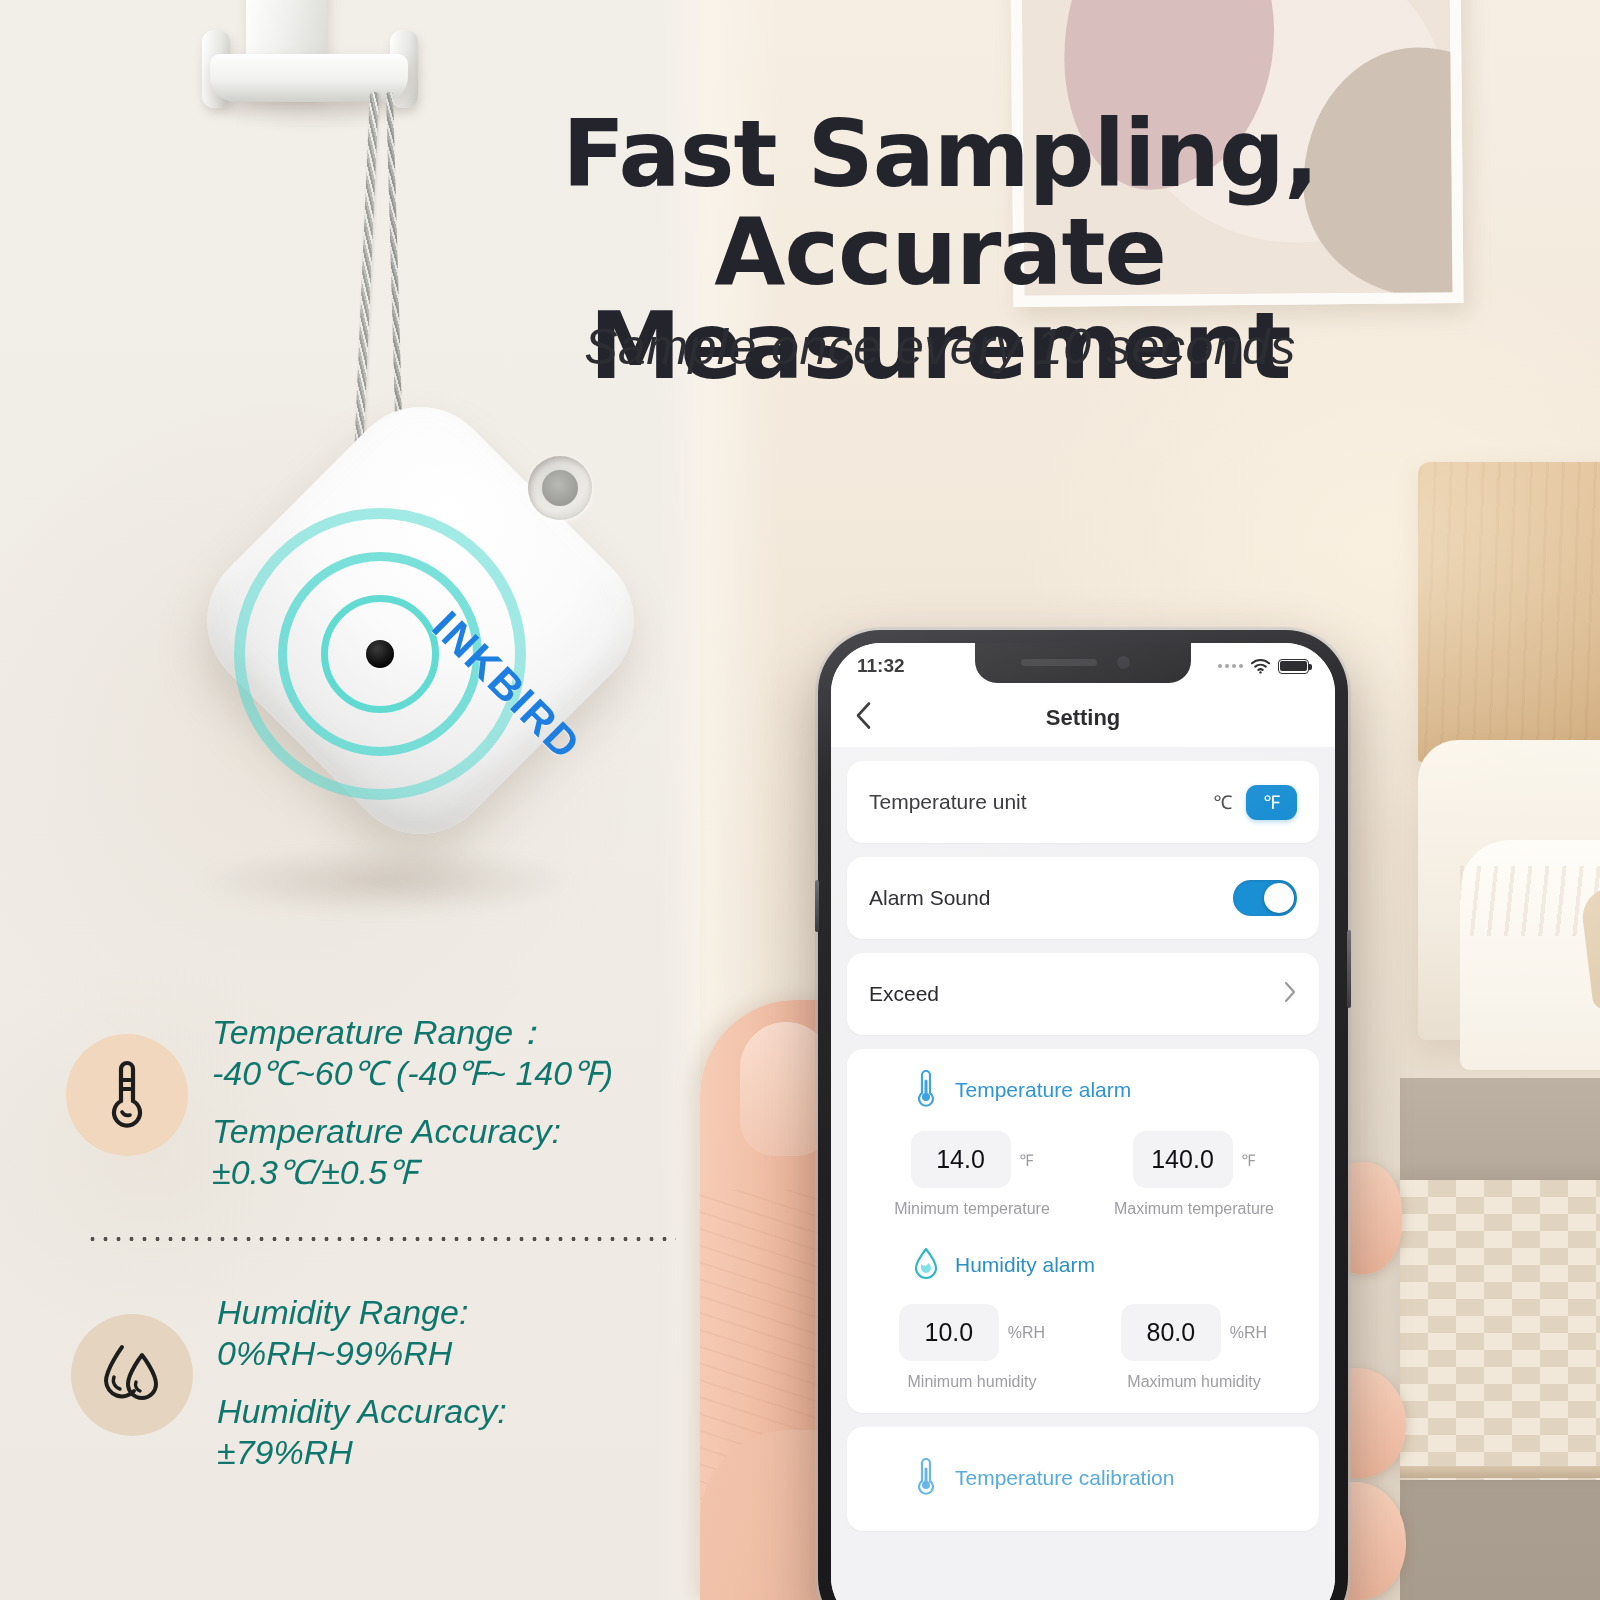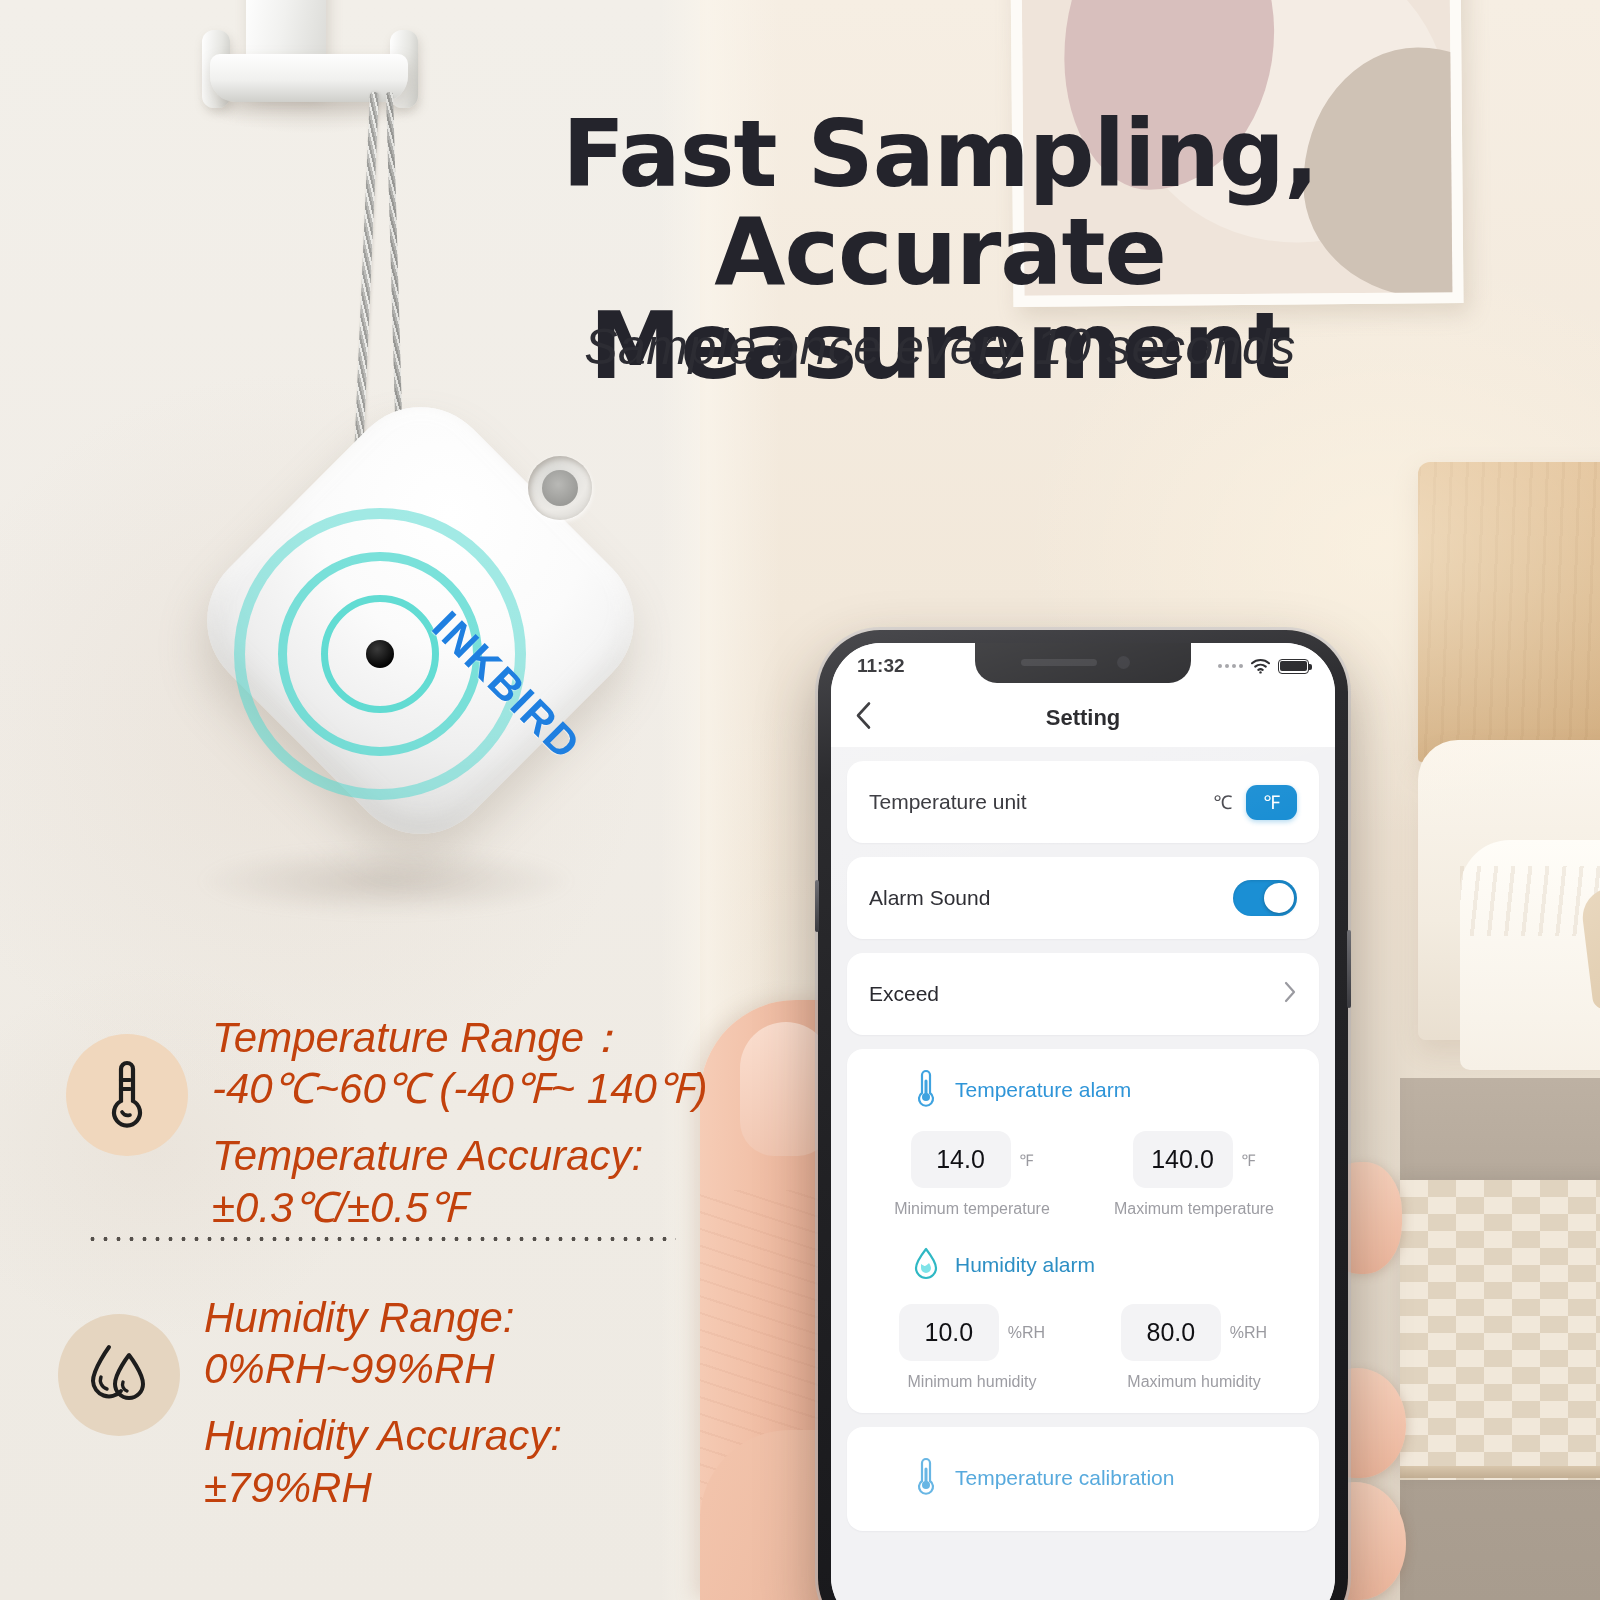--- a/index.html
+++ b/index.html
@@ -228,32 +228,32 @@
     position:absolute; left:440px; top:318px; width:1000px;
     text-align:center; z-index:20;
     font-family:"Liberation Sans", sans-serif;
     font-style:italic; font-weight:400;
     font-size:50px; color:#2c2c33; letter-spacing:.5px;
   }
 
   
   .spec{ position:absolute; z-index:20; display:flex; align-items:flex-start; }
   .spec-temp{ left:66px; top:1012px; }
-  .spec-hum { left:58px; top:1292px; }
+  .spec-hum { left:71px; top:1292px; }
   .spec-badge{
     width:122px; height:122px; border-radius:50%;
     display:flex; align-items:center; justify-content:center;
     flex:0 0 122px; margin-top:22px;
   }
   .badge-temp{ background:#f0d7bd; }
   .badge-hum { background:#e5d5c0; }
   .spec-text{ margin-left:24px; }
   .spec-line{
     font-family:"Liberation Sans", sans-serif;
-    font-style:italic; font-size:42px; color:#c2410c;
+    font-style:italic; font-size:34px; color:#0f766e;
     line-height:1.22; white-space:nowrap;
   }
   .spec-gap{ height:16px; }
   .divider{
     position:absolute; left:86px; top:1236px; width:590px; height:6px; z-index:20;
     background-image: radial-gradient(circle, #55504b 1.8px, rgba(255,255,255,0) 2.2px);
     background-size: 13px 6px; background-repeat: repeat-x;
   }
   .thumb{
     left:700px; top:1000px; width:186px; height:600px;

